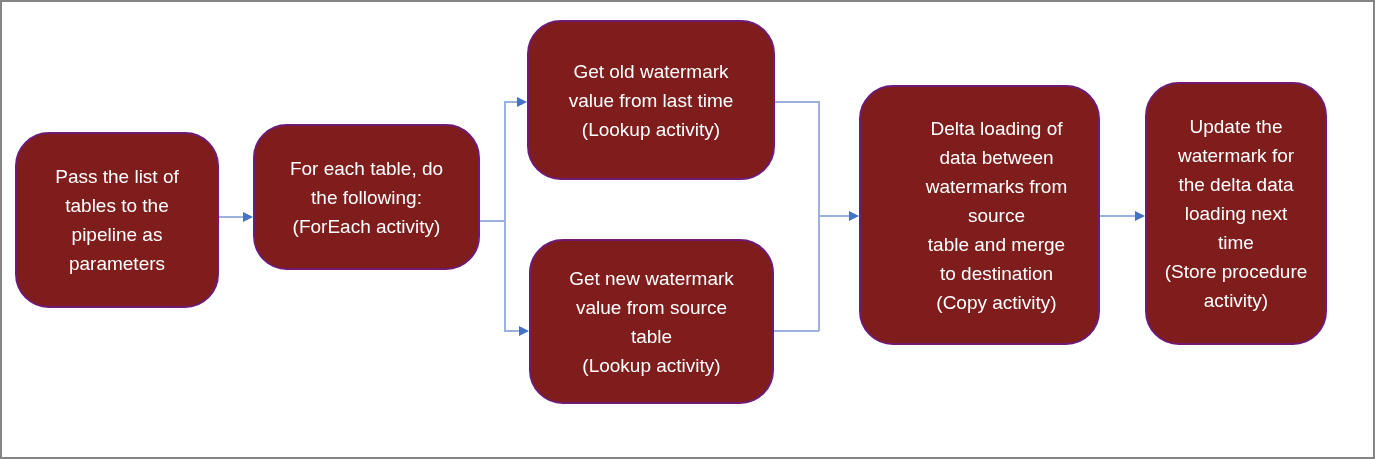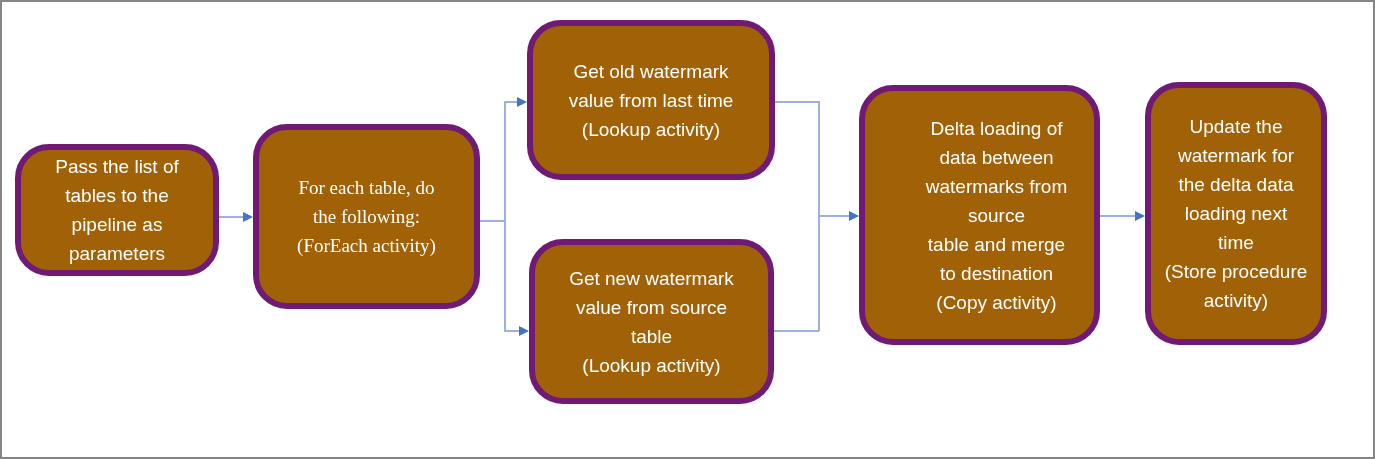--- a/index.html
+++ b/index.html
@@ -13,36 +13,36 @@
     width: 1375px;
     height: 459px;
     box-sizing: border-box;
     background: #ffffff;
     border: 2px solid #858585;
     overflow: hidden;
   }
   .node {
     position: absolute;
     box-sizing: border-box;
-    background: #a16207;
-    border: 6px solid #701a75;
+    background: #7f1d1d;
+    border: 2px solid #701a75;
     border-radius: 34px;
     color: #ffffff;
     font-size: 19px;
     line-height: 29px;
     text-align: center;
     white-space: pre-line;
     display: flex;
     align-items: center;
     justify-content: center;
     padding: 6px 10px;
   }
   
-  #node-pass-list        { left: 13px;   top: 130px; width: 204px; height: 132px; margin-top: 12px; }
-  #node-foreach          { left: 251px;  top: 122px; width: 227px; height: 185px; font-family: Liberation Serif, serif; }
+  #node-pass-list        { left: 13px;   top: 130px; width: 204px; height: 176px; }
+  #node-foreach          { left: 251px;  top: 122px; width: 227px; height: 146px; }
   #node-get-old          { left: 525px;  top: 18px;  width: 248px; height: 160px; }
   #node-get-new          { left: 527px;  top: 237px; width: 245px; height: 165px; }
   #node-delta-copy       { left: 857px;  top: 83px;  width: 241px; height: 260px; padding-left: 44px; }
   #node-update-watermark { left: 1143px; top: 80px;  width: 182px; height: 263px; }
 
   .line {
     position: absolute;
     background: #9db1de;
   }
   .h { height: 1.5px; }

